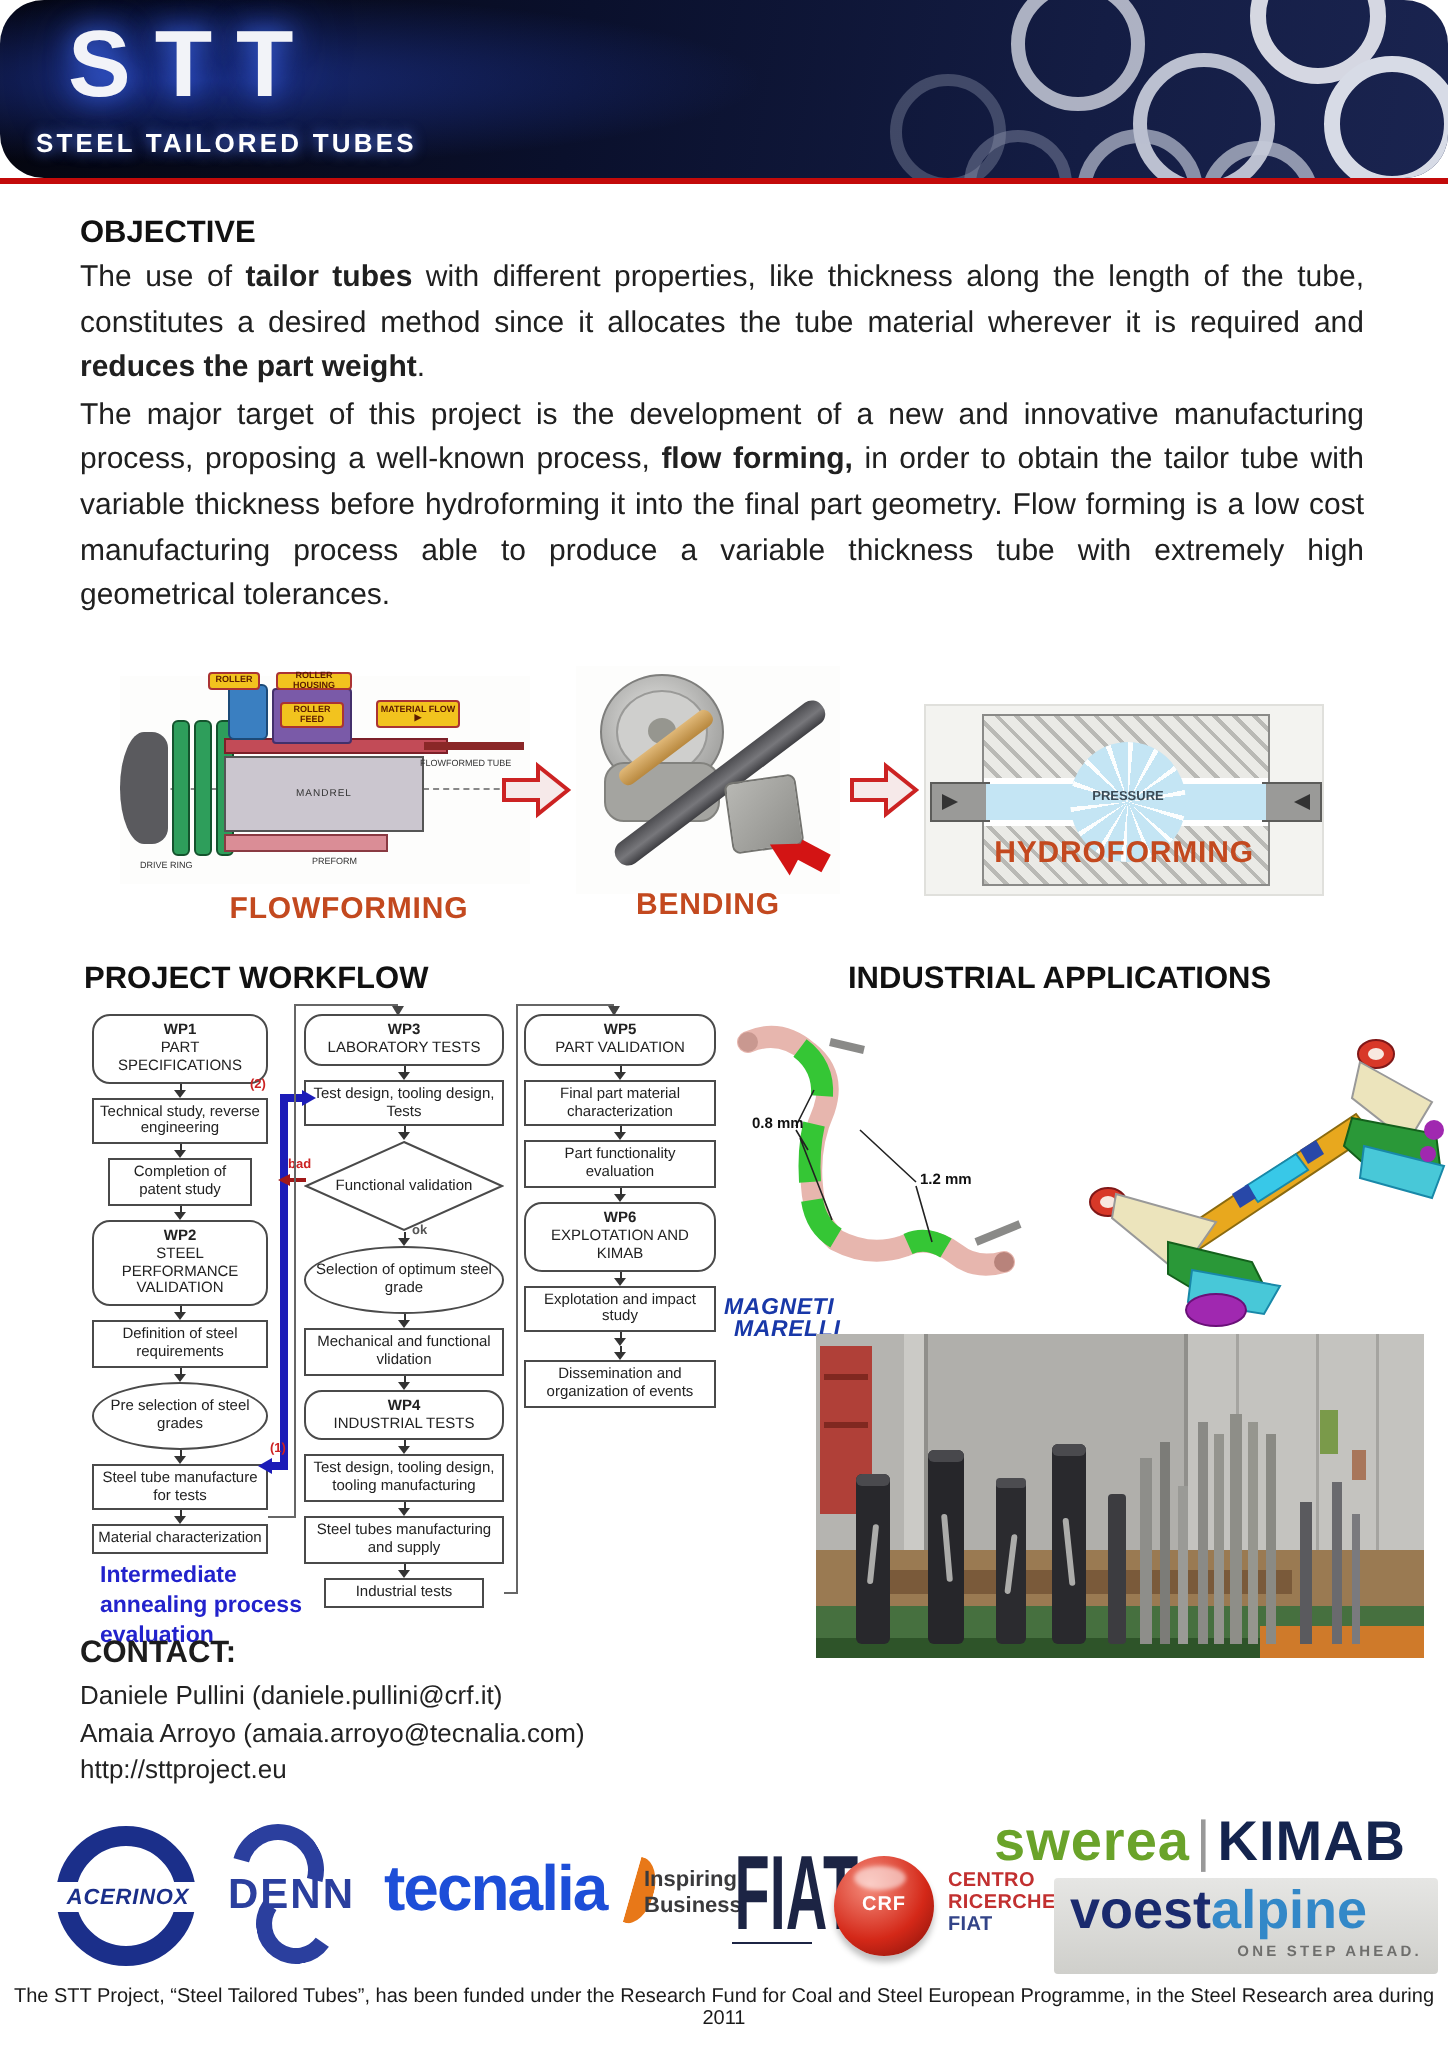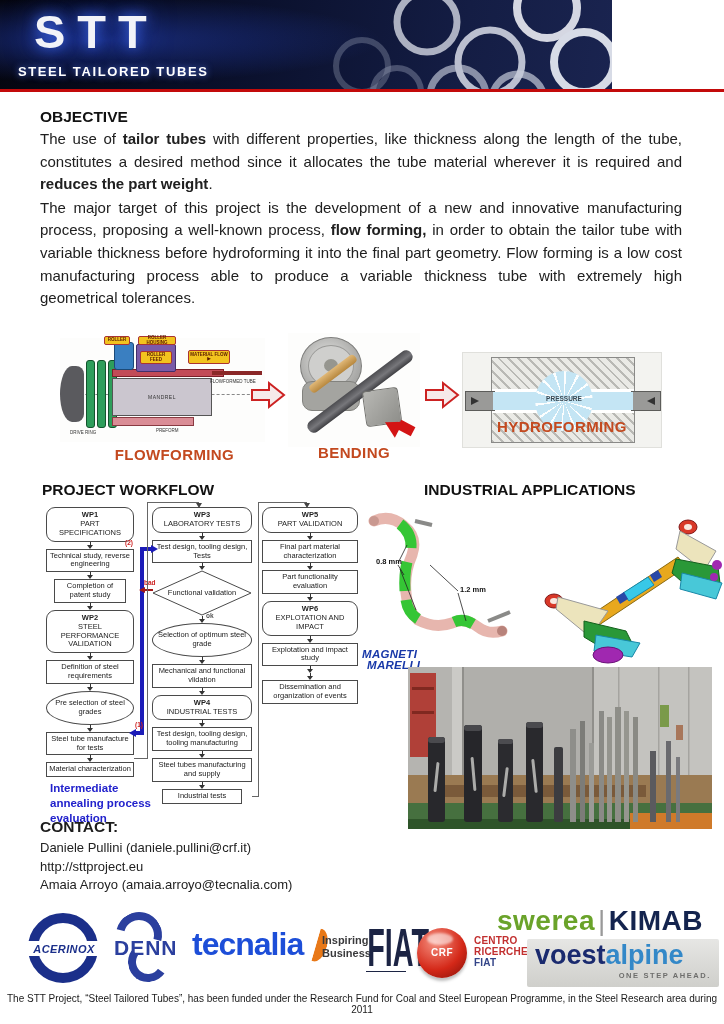--- a/index.html
+++ b/index.html
@@ -1,22 +1,22 @@
 <!DOCTYPE html>
 <html><head>
 <meta charset="utf-8">
 <style>
   html,body{margin:0;padding:0;background:#fff;}
   *{box-sizing:border-box;}
   .page{position:relative;width:724px;height:1024px;background:#fff;outline:1px solid #c9c9c9;
         font-family:"Liberation Sans",sans-serif;color:#1c1c1c;overflow:hidden;}
 
   
-  .banner{position:absolute;left:0;top:0;width:612px;height:89px;overflow:hidden;
-          background:linear-gradient(100deg,#04050e 0%,#0a102c 40%,#141d44 75%,#1a2450 100%);}
+  .banner{position:absolute;left:0;top:0;width:724px;height:89px;overflow:hidden;
+          background:linear-gradient(100deg,#04050e 0%,#0a102c 40%,#141d44 75%,#1a2450 100%);border-radius:22px;}
   .banner .glow{position:absolute;left:0;top:0;width:420px;height:89px;
           background:radial-gradient(ellipse at 24% 45%,rgba(50,90,255,.40),rgba(0,0,0,0) 62%);}
   .tubes-art{position:absolute;right:0;top:0;}
   .stt{position:absolute;left:34px;top:4px;font-size:47px;font-weight:800;letter-spacing:12px;color:#f2f3f8;
        text-shadow:0 0 14px rgba(70,115,255,.95),0 0 32px rgba(40,80,255,.65);}
   .stt-sub{position:absolute;left:18px;top:64px;font-size:13px;font-weight:800;letter-spacing:1.6px;color:#fff;
        text-shadow:0 0 7px rgba(90,130,255,.9);}
   .redline{position:absolute;left:0;top:89px;width:724px;height:3px;background:#c30a0a;}
 
   
@@ -327,21 +327,21 @@
       <div class="nd">
           <span>Final part material characterization</span>
         </div>
       <i class="va"></i>
       <div class="nd">
           <span>Part functionality evaluation</span>
         </div>
       <i class="va"></i>
       <div class="nd wp">
           <span class="wpt">WP6</span>
-          <span>EXPLOTATION AND IMPACT</span>
+          <span>EXPLOTATION AND KIMAB</span>
         </div>
       <i class="va"></i>
       <div class="nd">
           <span>Explotation and impact study</span>
         </div>
       <i class="va"></i>
       <i class="va"></i>
       <div class="nd">
           <span>Dissemination and organization of events</span>
         </div>
@@ -457,22 +457,22 @@
       <rect x="27" y="95" width="3" height="30" rx="1.5" fill="#d8d8d4" opacity=".75" transform="rotate(6 28 110)"></rect>
       <rect x="64" y="90" width="3" height="34" rx="1.5" fill="#d8d8d4" opacity=".75" transform="rotate(-5 65 107)"></rect>
       <rect x="96" y="100" width="3" height="30" rx="1.5" fill="#d8d8d4" opacity=".75" transform="rotate(7 97 115)"></rect>
       <rect x="125" y="92" width="3" height="34" rx="1.5" fill="#d8d8d4" opacity=".75" transform="rotate(-6 126 109)"></rect>
     </g>
   </svg>
 
   <section class="contact">
     <h2>CONTACT:</h2>
     <div>Daniele Pullini (daniele.pullini@crf.it)</div>
+    <div>Amaia Arroyo (amaia.arroyo@tecnalia.com)</div>
     <div>http://sttproject.eu</div>
-    <div>Amaia Arroyo (amaia.arroyo@tecnalia.com)</div>
   </section>
 
   <div class="acx">
     <div class="ring"></div>
     <div class="band">
         <span>ACERINOX</span>
       </div>
   </div>
 
   <div class="denn">

